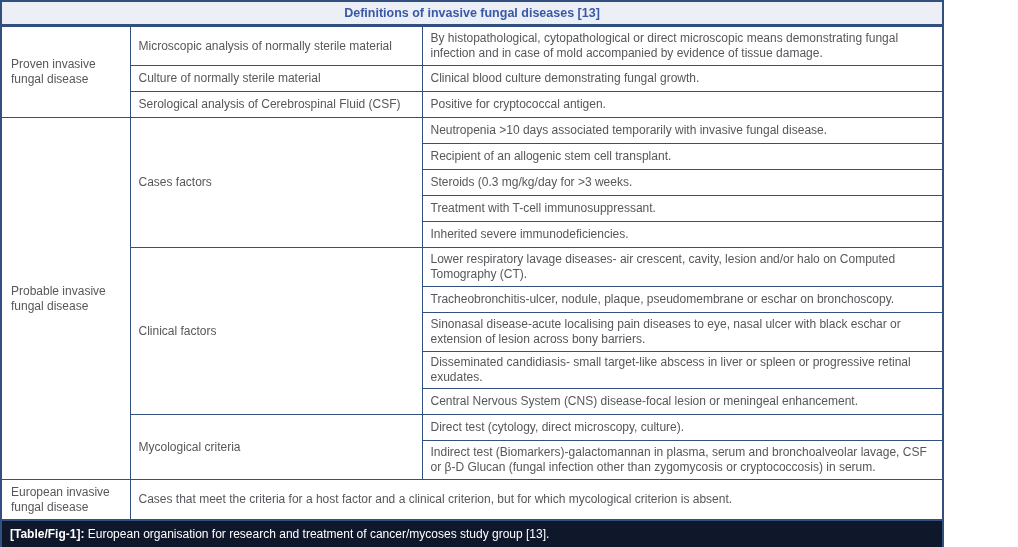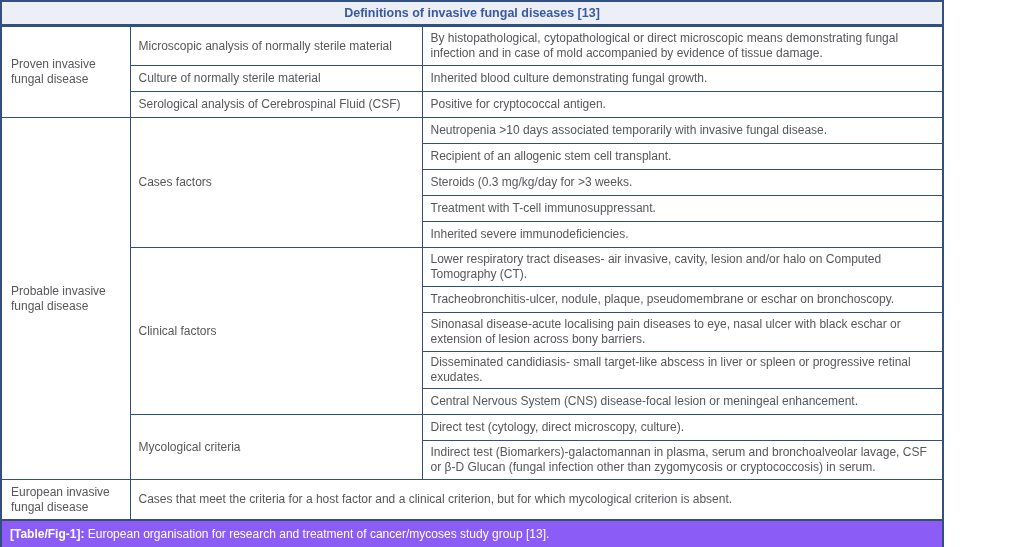--- a/index.html
+++ b/index.html
@@ -45,21 +45,21 @@
   }
   td.cat { padding-left: 9px; }
   tr.h1 { height: 26px; }
   tr.h2 { height: 39px; }
   tr.h3 { height: 40px; }
   
   table.def-table tr td:first-child { border-left: none; }
   table.def-table tr td:last-child { border-right: none; }
   .caption-bar {
     margin-top: auto;
-    background: #8b5cf6;
+    background: #0f172a;
     color: #ffffff;
     font-size: 12px;
     line-height: 15px;
     padding: 6px 16px 5px 8px;
     border-top: 1px solid #31507f;
   }
   .caption-bar .cap-label { font-weight: bold; }
 </style>
 </head>
 <body>
@@ -76,21 +76,21 @@
       </colgroup>
     <tbody>
 
       <tr class="h2">
         <td class="cat" rowspan="3">Proven invasive fungal disease</td>
         <td class="crit">Microscopic analysis of normally sterile material</td>
         <td class="det">By histopathological, cytopathological or direct microscopic means demonstrating fungal infection and in case of mold accompanied by evidence of tissue damage.</td>
       </tr>
       <tr class="h1">
         <td class="crit">Culture of normally sterile material</td>
-        <td class="det">Inherited blood culture demonstrating fungal growth.</td>
+        <td class="det">Clinical blood culture demonstrating fungal growth.</td>
       </tr>
       <tr class="h1">
         <td class="crit">Serological analysis of Cerebrospinal Fluid (CSF)</td>
         <td class="det">Positive for cryptococcal antigen.</td>
       </tr>
 
       <tr class="h1">
         <td class="cat" rowspan="12">Probable invasive fungal disease</td>
         <td class="crit" rowspan="5">Cases factors</td>
         <td class="det">Neutropenia &gt;10 days associated temporarily with invasive fungal disease.</td>
@@ -103,21 +103,21 @@
       </tr>
       <tr class="h1">
         <td class="det">Treatment with T-cell immunosuppressant.</td>
       </tr>
       <tr class="h1">
         <td class="det">Inherited severe immunodeficiencies.</td>
       </tr>
 
       <tr class="h2">
         <td class="crit" rowspan="5">Clinical factors</td>
-        <td class="det">Lower respiratory tract diseases- air invasive, cavity, lesion and/or halo on Computed Tomography (CT).</td>
+        <td class="det">Lower respiratory lavage diseases- air crescent, cavity, lesion and/or halo on Computed Tomography (CT).</td>
       </tr>
       <tr class="h1">
         <td class="det">Tracheobronchitis-ulcer, nodule, plaque, pseudomembrane or eschar on bronchoscopy.</td>
       </tr>
       <tr class="h2">
         <td class="det">Sinonasal disease-acute localising pain diseases to eye, nasal ulcer with black eschar or extension of lesion across bony barriers.</td>
       </tr>
       <tr class="h1">
         <td class="det">Disseminated candidiasis- small target-like abscess in liver or spleen or progressive retinal exudates.</td>
       </tr>

